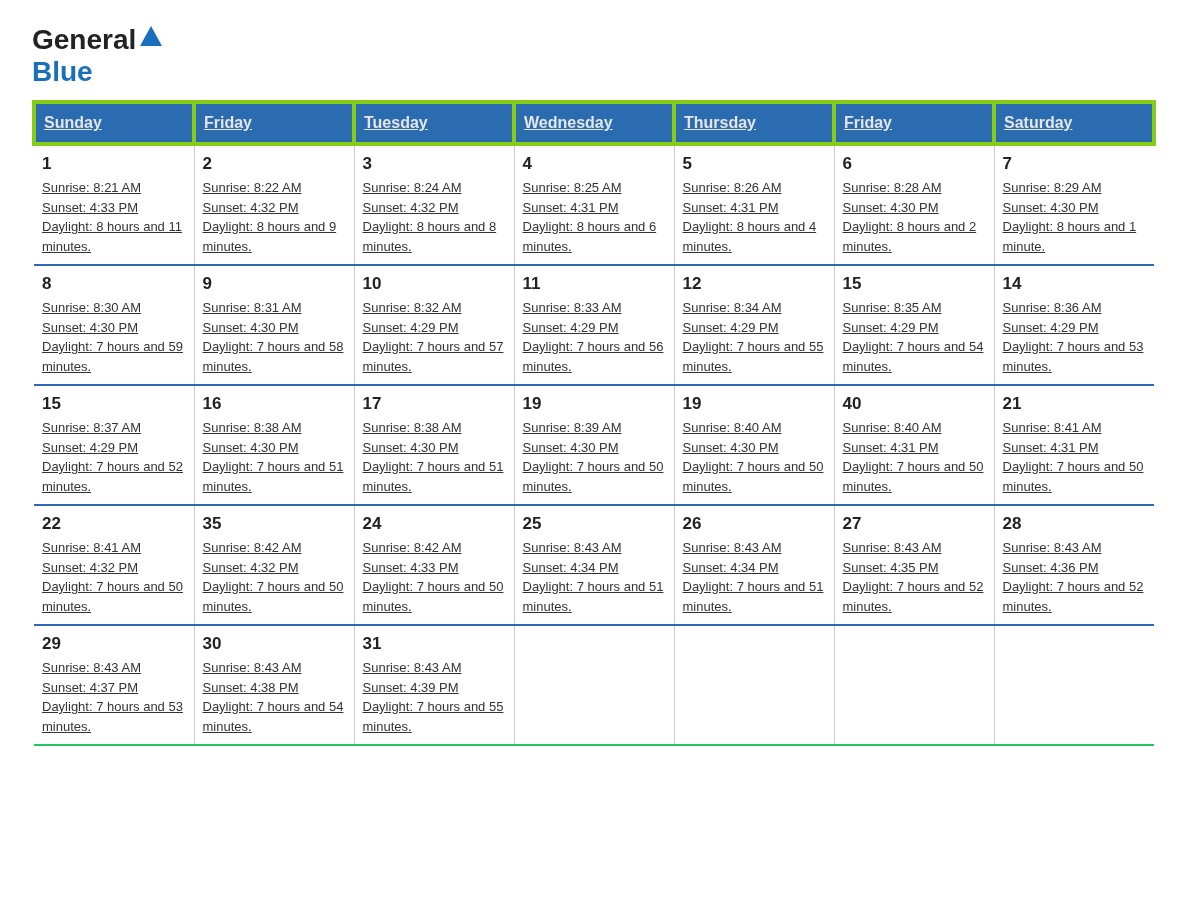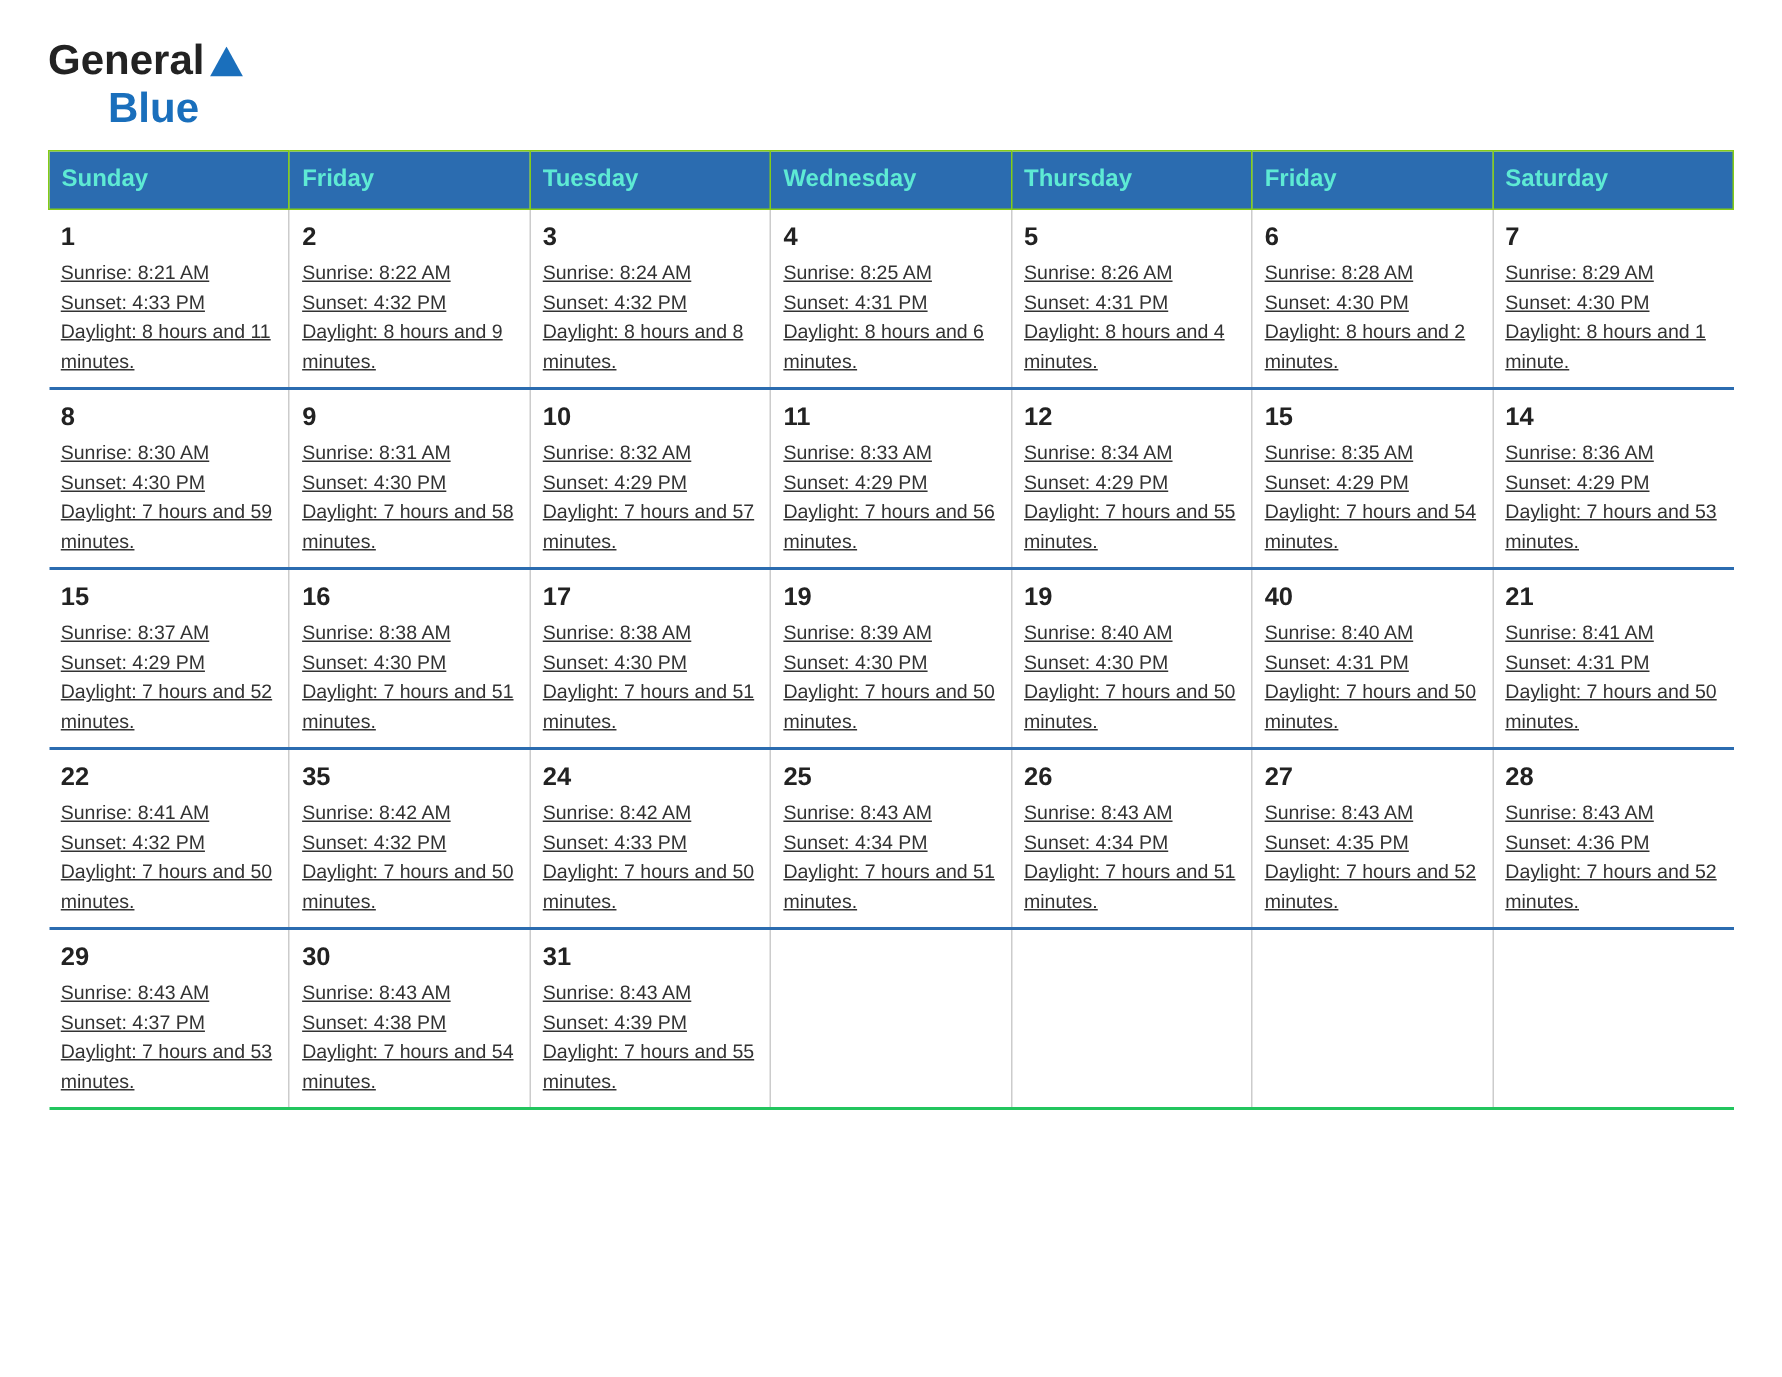--- a/index.html
+++ b/index.html
@@ -16,21 +16,21 @@
       align-items: flex-start;
       padding: 24px 32px 12px 32px;
     }
     .logo {
       display: flex;
       flex-direction: column;
       align-items: flex-start;
     }
     .logo-line1 {
       display: flex;
-      align-items: flex-end;
+      align-items: flex-start;
     }
     .title-block {
       text-align: right;
     }
     .title-block h1 {
       font-size: 48px;
       font-weight: bold;
       color: #222;
       line-height: 1.1;
     }
@@ -43,26 +43,27 @@
     .calendar-wrapper {
       padding: 0 32px 32px 32px;
     }
     table {
       width: 100%;
       border-collapse: collapse;
       table-layout: fixed;
     }
     thead tr th {
       background: #2b6cb0;
-      color: #5eead4;
+      color: #e5e5e5;
       font-size: 16px;
       font-weight: bold;
       padding: 10px 8px;
       text-align: left;
-      border: 1px solid #84cc16;
+      border: 4px solid #84cc16;
+      text-decoration: underline;
     }
     tbody tr {
       border-bottom: 2px solid #2b6cb0;
     }
     tbody tr td {
       vertical-align: top;
       padding: 8px 8px;
       font-size: 13.5px;
       color: #222;
       border-right: 1px solid #ccc;
@@ -96,21 +97,21 @@
   <div class="logo">
     <div class="logo-line1">
       <span style="font-size:28px;font-weight:bold;color:#222;">General</span>
       <span style="display:inline-block;margin-left:4px;margin-top:2px;">
         <svg width="22" height="20" viewBox="0 0 22 20">
           <polygon points="11,0 22,20 0,20" fill="#1a6fbc"></polygon>
         </svg>
       </span>
     </div>
     <div>
-      <span style="font-size:28px;font-weight:bold;color:#1a6fbc;margin-left:40px;">Blue</span>
+      <span style="font-size:28px;font-weight:bold;color:#1a6fbc;">Blue</span>
     </div>
   </div>
   <div class="title-block">
     <h1></h1>
     <h2></h2>
   </div>
 </div>
 
 <div class="calendar-wrapper">
   <table>

